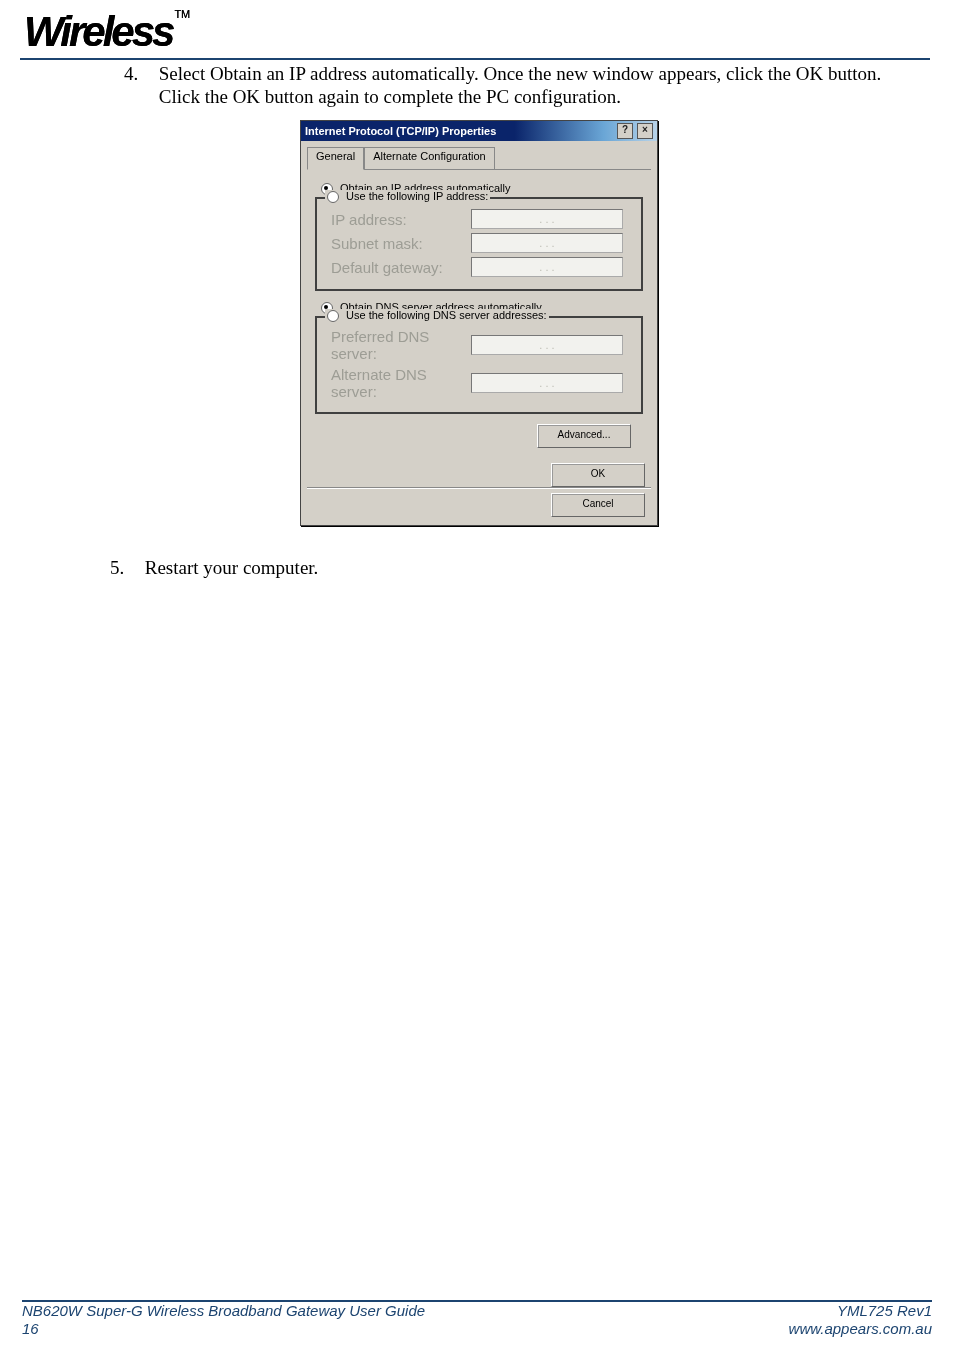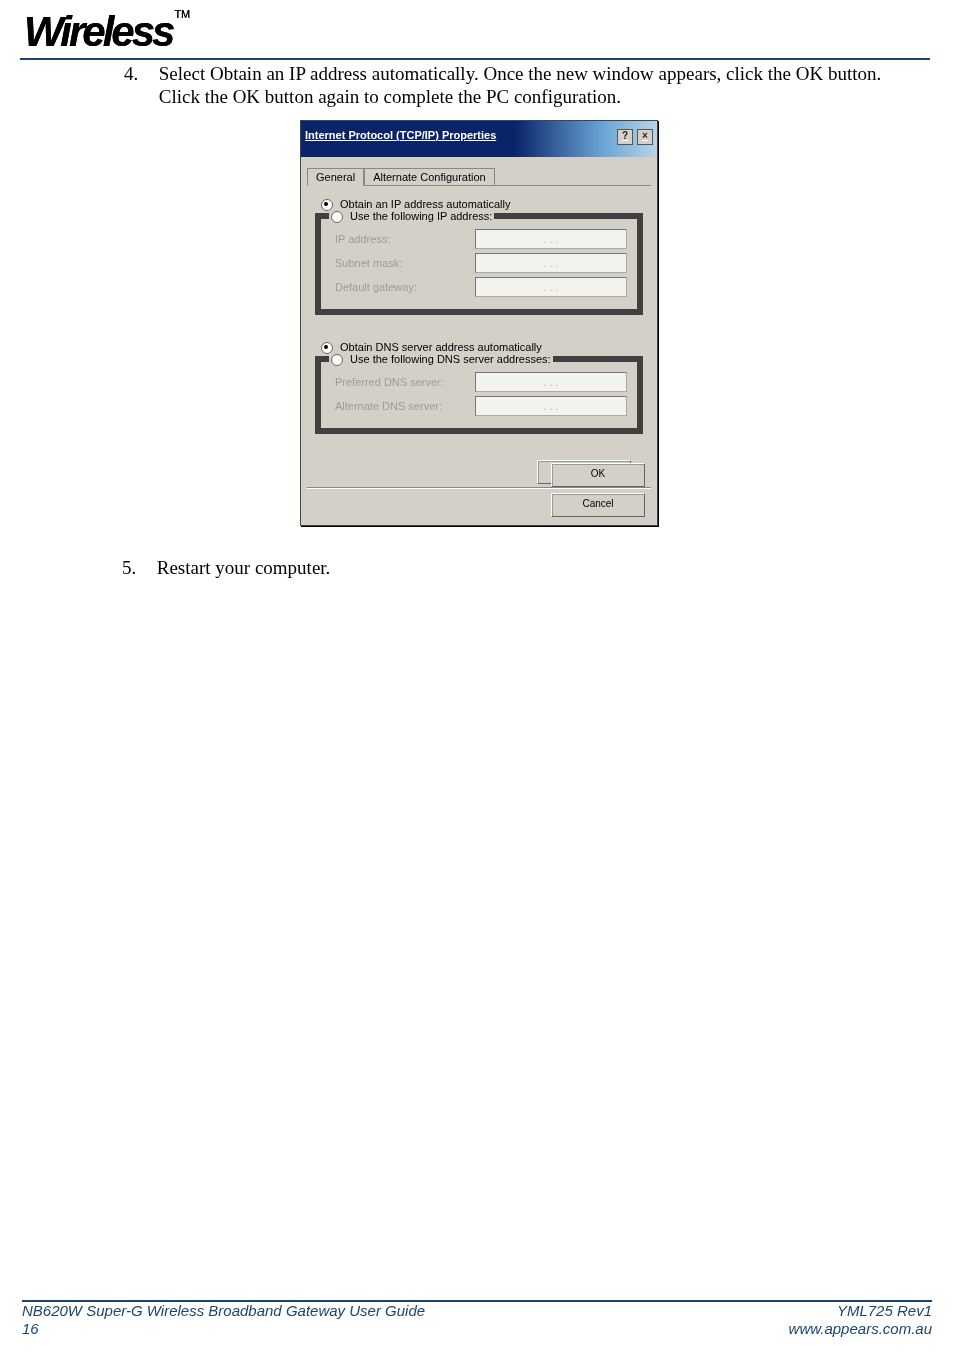--- a/index.html
+++ b/index.html
@@ -70,21 +70,20 @@
     width: 760px;
     vertical-align: top;
   }
   .second-instruction {
     position: absolute;
     top: 556px;
     left: 110px;
     width: 800px;
     font-size: 19px;
     line-height: 23px;
-    margin-left: 12px;
   }
   .second-instruction .num {
     display: inline-block;
     width: 30px;
     vertical-align: top;
   }
   .second-instruction .txt {
     display: inline-block;
     width: 760px;
     vertical-align: top;
@@ -100,45 +99,44 @@
     border: 1px solid #444;
     font-family: "MS Sans Serif", Arial, sans-serif;
     font-size: 11px;
     box-shadow: 1px 1px 0 #000;
   }
   .titlebar {
     height: 20px;
     background: linear-gradient(to right, #0a246a 0%, #0a246a 60%, #6aa6d6 85%, #b8d3e8 100%);
     color: #fff;
     font-weight: bold;
-    padding: 8px 4px;
-    display: flex;
+    padding: 0 4px;
+    display: flex;
+    align-items: center;
     gap: 4px;
-    text-decoration: underline;
   }
   .titlebar .title {
     flex: 1;
     font-size: 11px;
     white-space: nowrap;
   }
   .titlebar .win-btn {
     width: 14px;
     height: 14px;
     background: #d4d0c8;
     border: 1px solid #555;
     color: #222;
     font-size: 10px;
     line-height: 12px;
     text-align: center;
     font-weight: bold;
   }
   .tab-strip {
     margin: 6px 6px 0 6px;
     display: flex;
-    align-items: flex-end;
     border-bottom: 1px solid #888;
     height: 22px;
   }
   .tab {
     font-size: 11px;
     padding: 2px 8px;
     border: 1px solid #888;
     border-bottom: none;
     background: #d4d0c8;
     position: relative;
@@ -174,22 +172,22 @@
   }
   .radio-dot.selected::after {
     content: "";
     position: absolute;
     top: 2px; left: 2px;
     width: 4px; height: 4px;
     border-radius: 50%;
     background: #000;
   }
   .groupbox {
-    border: 6px solid #404040;
-    margin: 0 0 26px 0;
+    border: 2px solid #404040;
+    margin: 0 0 10px 0;
     padding: 6px 8px 8px 14px;
     position: relative;
   }
   .groupbox .legend {
     position: absolute;
     top: -9px;
     left: 8px;
     background: #d4d0c8;
     padding: 0 2px;
     font-size: 11px;
@@ -197,21 +195,21 @@
   .groupbox .legend .radio-dot {
     margin-right: 4px;
   }
   .field-row {
     display: flex;
     align-items: center;
     margin: 4px 0;
   }
   .field-label {
     width: 140px;
-    font-size: 11px;
+    font-size: 15px;
     color: #9d9d95;
   }
   .ip-box {
     width: 150px;
     height: 18px;
     background: #f2f2ee;
     border: 1px solid #aaa;
     border-top-color: #777;
     border-left-color: #777;
     display: flex;

